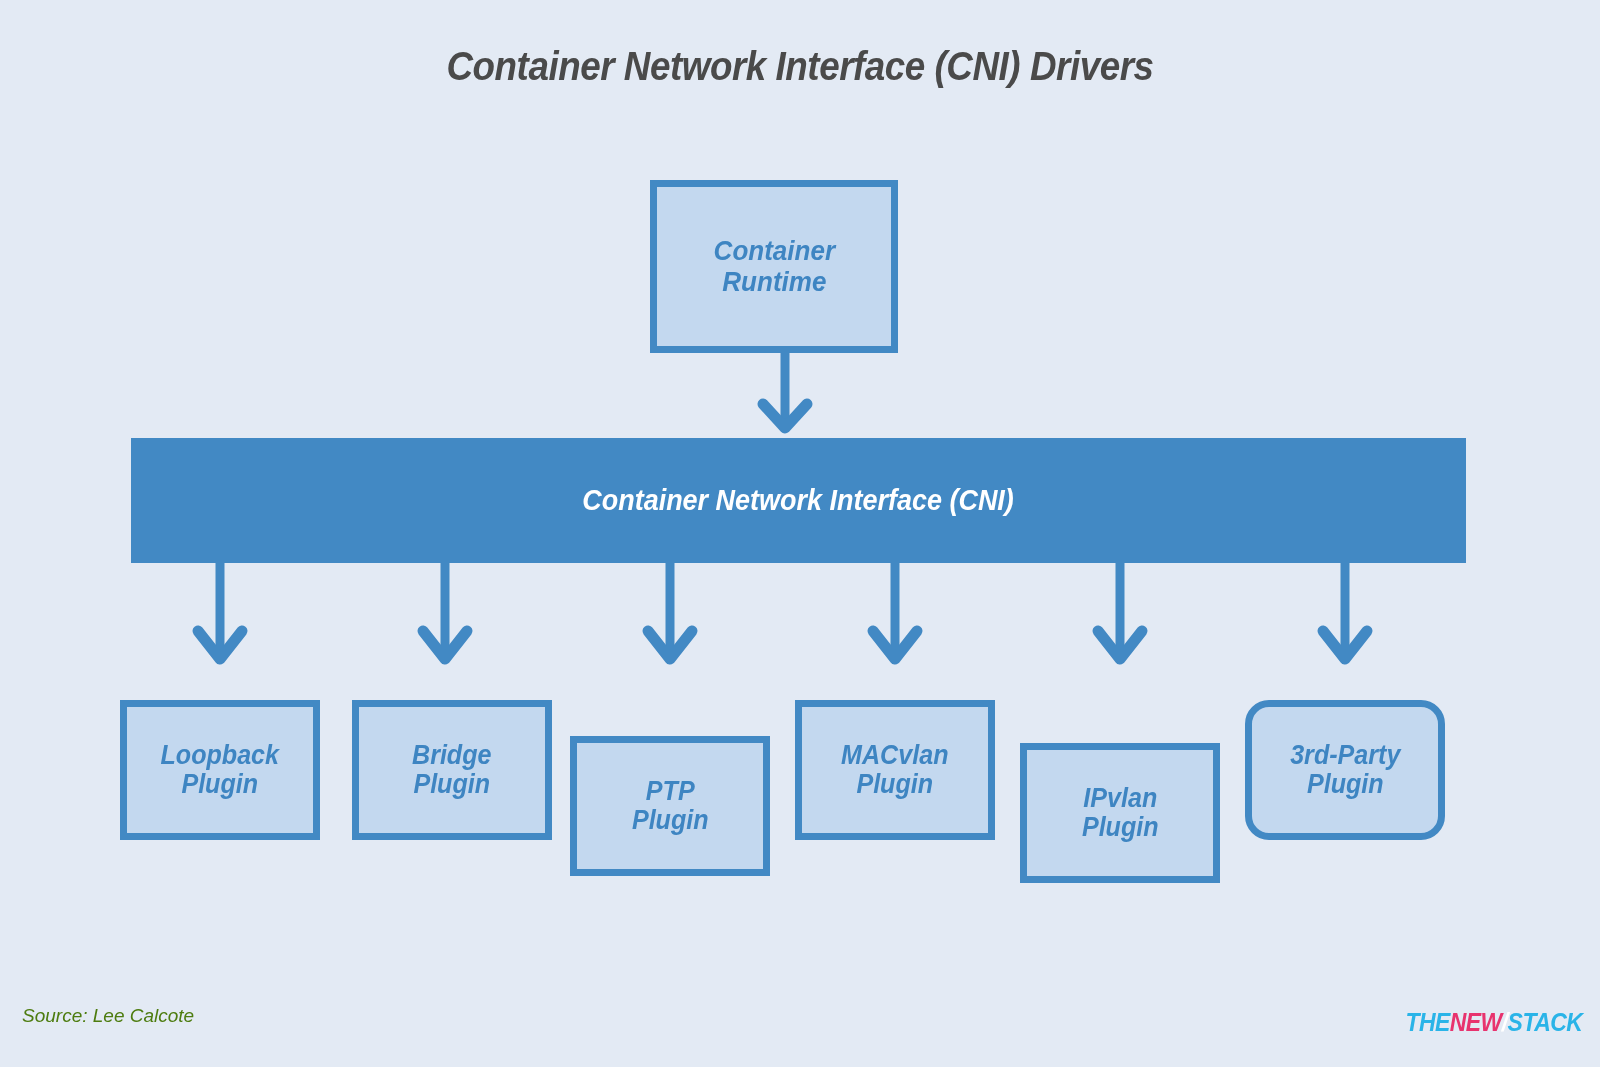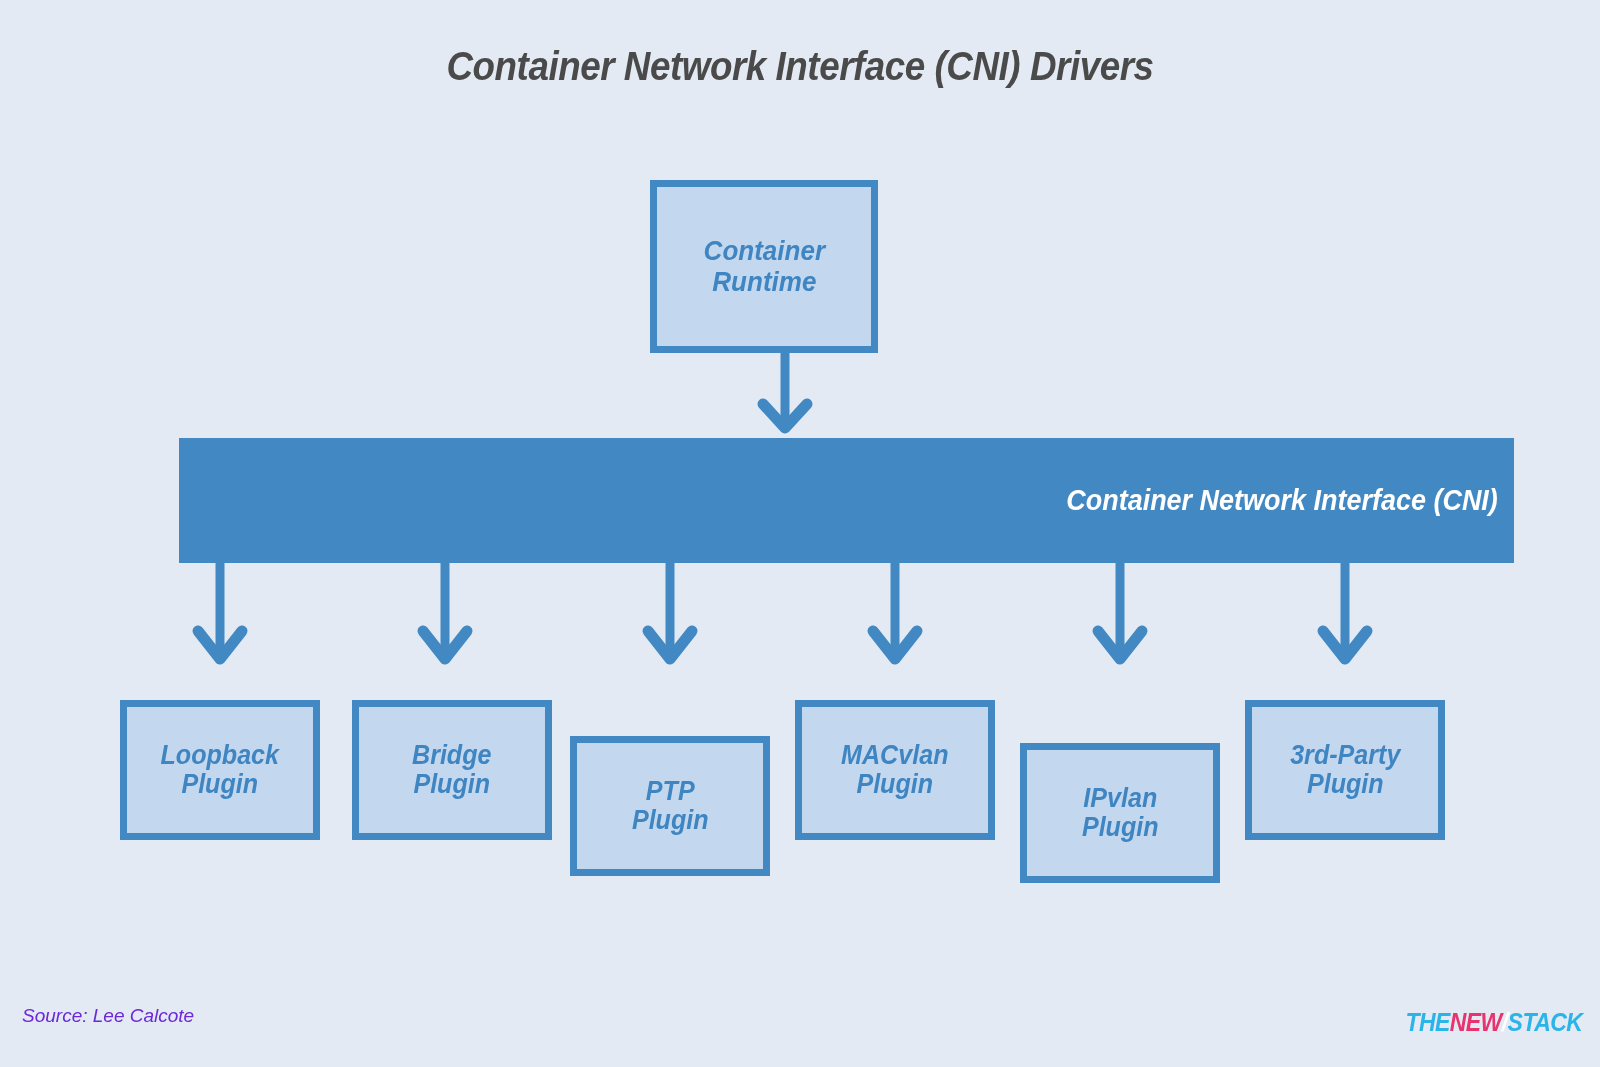--- a/index.html
+++ b/index.html
@@ -53,37 +53,36 @@
     font-weight: bold;
     font-family: "Liberation Sans Narrow", "Liberation Sans", sans-serif;
     line-height: 1.08;
     transform: scaleX(0.93);
   }
 
   
   #runtime-box {
     left: 650px;
     top: 180px;
-    width: 228px;
+    width: 248px;
     height: 173px;
   }
   #runtime-box .node-label { font-size: 28px; }
 
   
   #cni-bar {
     position: absolute;
     left: 131px;
     top: 438px;
     width: 1335px;
     height: 125px;
     background: #4289c4;
     display: flex;
     align-items: center;
-    justify-content: flex-end;
-    margin-left: 48px;
+    justify-content: center;
   }
   #cni-bar .bar-label {
     color: #ffffff;
     font-size: 29px;
     font-weight: bold;
     font-family: "Liberation Sans Narrow", "Liberation Sans", sans-serif;
     letter-spacing: 0px;
     transform: scaleX(0.93);
   }
 
@@ -100,21 +99,21 @@
     position: absolute;
     overflow: visible;
   }
 
   
   #source-note {
     position: absolute;
     left: 22px;
     top: 1005px;
     font-size: 19px;
-    color: #6d28d9;
+    color: #4d7c0f;
     font-family: "Liberation Sans", sans-serif;
   }
 
   #tns-logo {
     position: absolute;
     right: 18px;
     top: 1008px;
     font-family: "Liberation Sans Narrow", "Liberation Sans", sans-serif;
     font-size: 25px;
     font-weight: bold;
@@ -204,21 +203,21 @@
     </div>
   </div>
 
   <div class="node-box plugin-box" style="left:1020px;margin-top:43px;">
     <div class="node-label">
       <span>IPvlan</span><br>
       <span>Plugin</span>
     </div>
   </div>
 
-  <div class="node-box plugin-box" style="left:1245px;">
+  <div class="node-box plugin-box" style="left:1245px;border-radius:24px;">
     <div class="node-label">
       <span>3rd-Party</span><br>
       <span>Plugin</span>
     </div>
   </div>
 
   <div id="source-note">Source: Lee Calcote</div>
 
   <div id="tns-logo"><span class="seg-the">THE</span><span class="seg-new">NEW</span><span class="seg-slash">/</span><span class="seg-stack">STACK</span></div>
 

